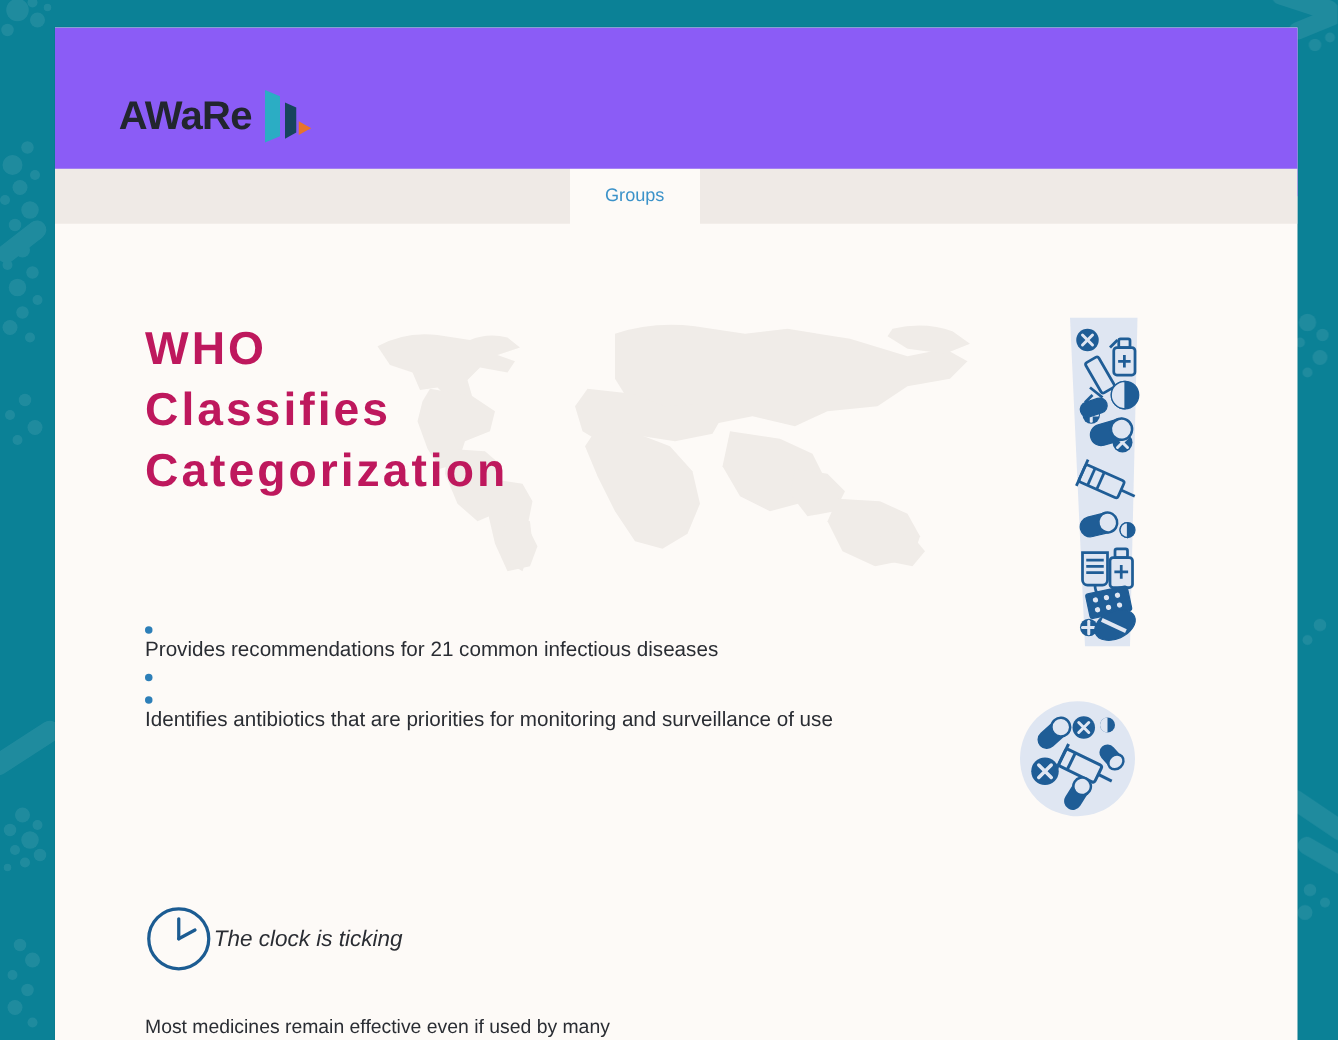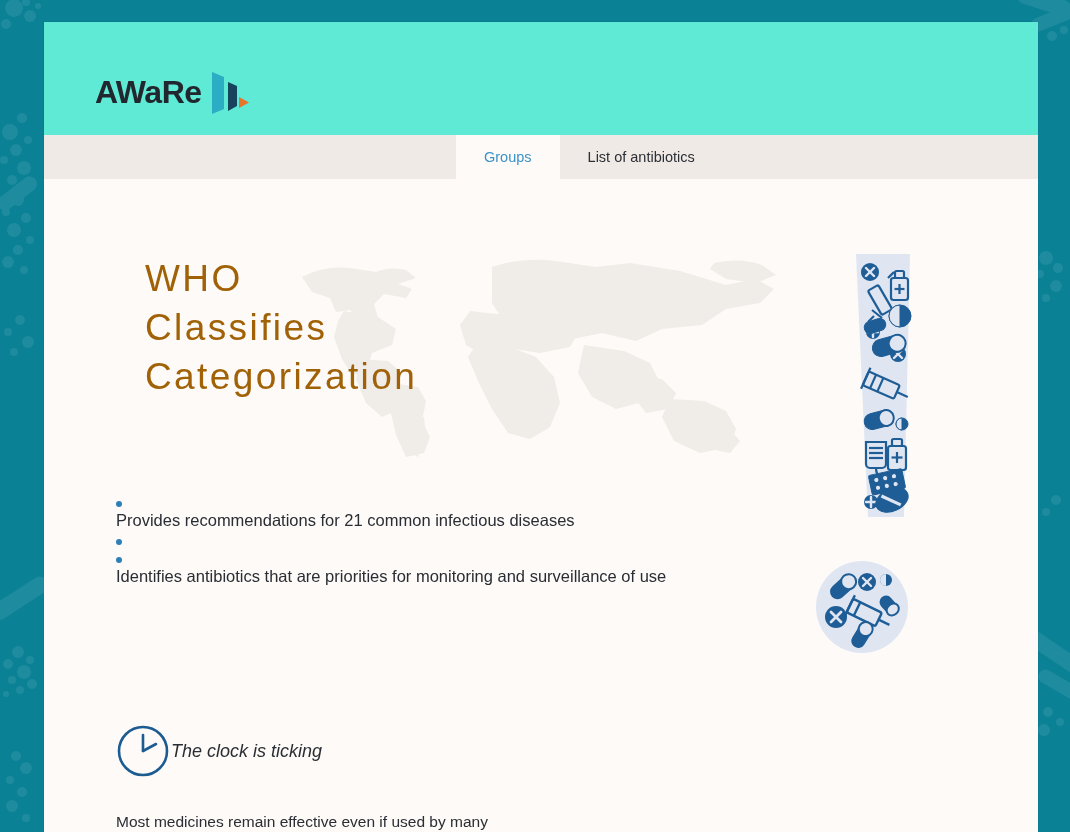--- a/index.html
+++ b/index.html
@@ -19,21 +19,21 @@
     position:absolute; left:44px; top:22px;
     width:994px; height:810px;
     background:#fdfaf7;
     overflow:hidden;
     box-shadow:0 0 0 1px rgba(0,0,0,.03);
   }
 
   
   #header {
     position:absolute; left:0; top:0; width:1020px; height:135px;
-    background:#5eead4;
+    background:#8b5cf6;
   }
   #logo-wrap {
     position:absolute; left:51px; top:46px;
     display:flex; align-items:center; gap:8px;
   }
   #logo-text {
     font-size:32px; font-weight:bold; color:#22262e;
     letter-spacing:-0.5px; line-height:1;
   }
   #logo-mark { display:block; }
@@ -55,23 +55,22 @@
   .tab-fill { flex:1; background:#efeae6; }
 
   
   #main { position:absolute; left:0; top:157px; width:994px; height:653px; }
 
   #worldmap { position:absolute; left:240px; top:70px; width:500px; height:210px; opacity:.55; }
 
   #title {
     position:absolute; left:72px; top:75px;
     font-size:37px; line-height:49px;
-    color:#a16207; letter-spacing:2.4px;
-    font-weight:400;
-    margin-left:29px;
+    color:#be185d; letter-spacing:2.4px;
+    font-weight:700;
   }
   #title span { display:block; }
 
   #bullets { position:absolute; left:72px; top:325px; width:840px; }
   .bullet-row { display:flex; align-items:baseline; margin-bottom:12px;flex-direction:column; }
   .dot {
     width:6px; height:6px; border-radius:50%;
     background:#2d7fb8; flex:0 0 auto;
     margin-right:16px; transform:translateY(-3px);
   }
@@ -170,23 +169,20 @@
         <path d="M18 14 L27 18 L27 38 L18 43 Z" fill="#17445c"></path>
         <path d="M29 29 L39 34.5 L29 40 Z" fill="#e8742a"></path>
       </svg>
     </div>
 
     <div id="tabbar">
       <div class="tab-spacer"></div>
       <div class="tab active">
         <span>Groups</span>
       </div>
-      <div class="tab">
-        <span>List of antibiotics</span>
-      </div>
       <div class="tab-fill"></div>
     </div>
   </div>
 
   <div id="main">
 
     <svg id="worldmap" viewBox="0 0 500 210">
       <g fill="#e6e1dc">
         <path d="M18 28 q22-12 48-9 l26 4 q14-6 30-2 l10 8 -18 6 14 5 -6 9 -22-4 -10 10 4 14 -16 4 -12-12 -14 2 -6-14 -18-6 z"></path>
         <path d="M60 62 l34 6 18 12 -4 16 -20 8 -6 18 -14 4 -10-16 -8-22 4-16 z"></path>

